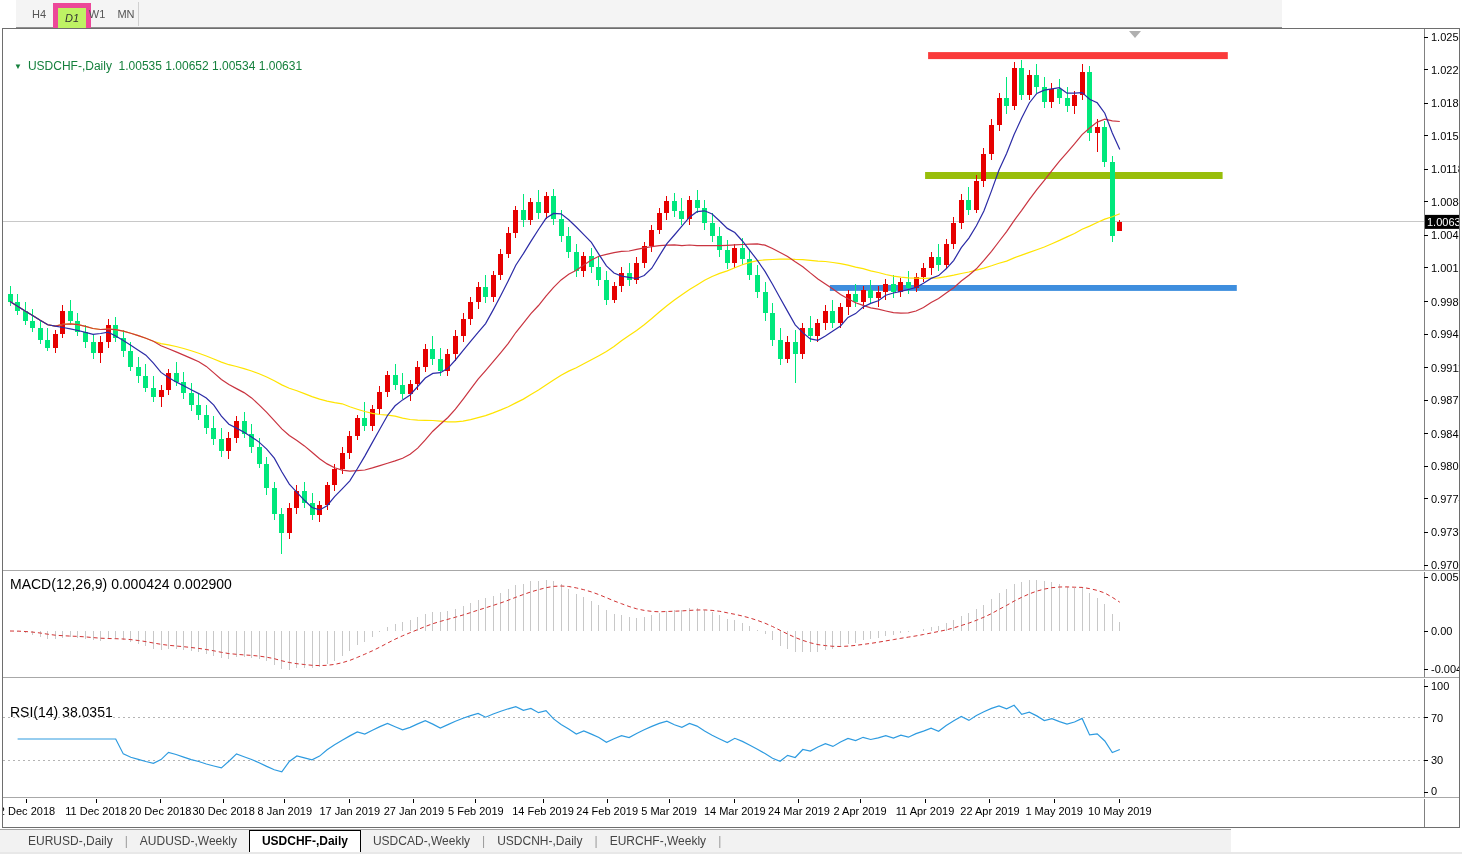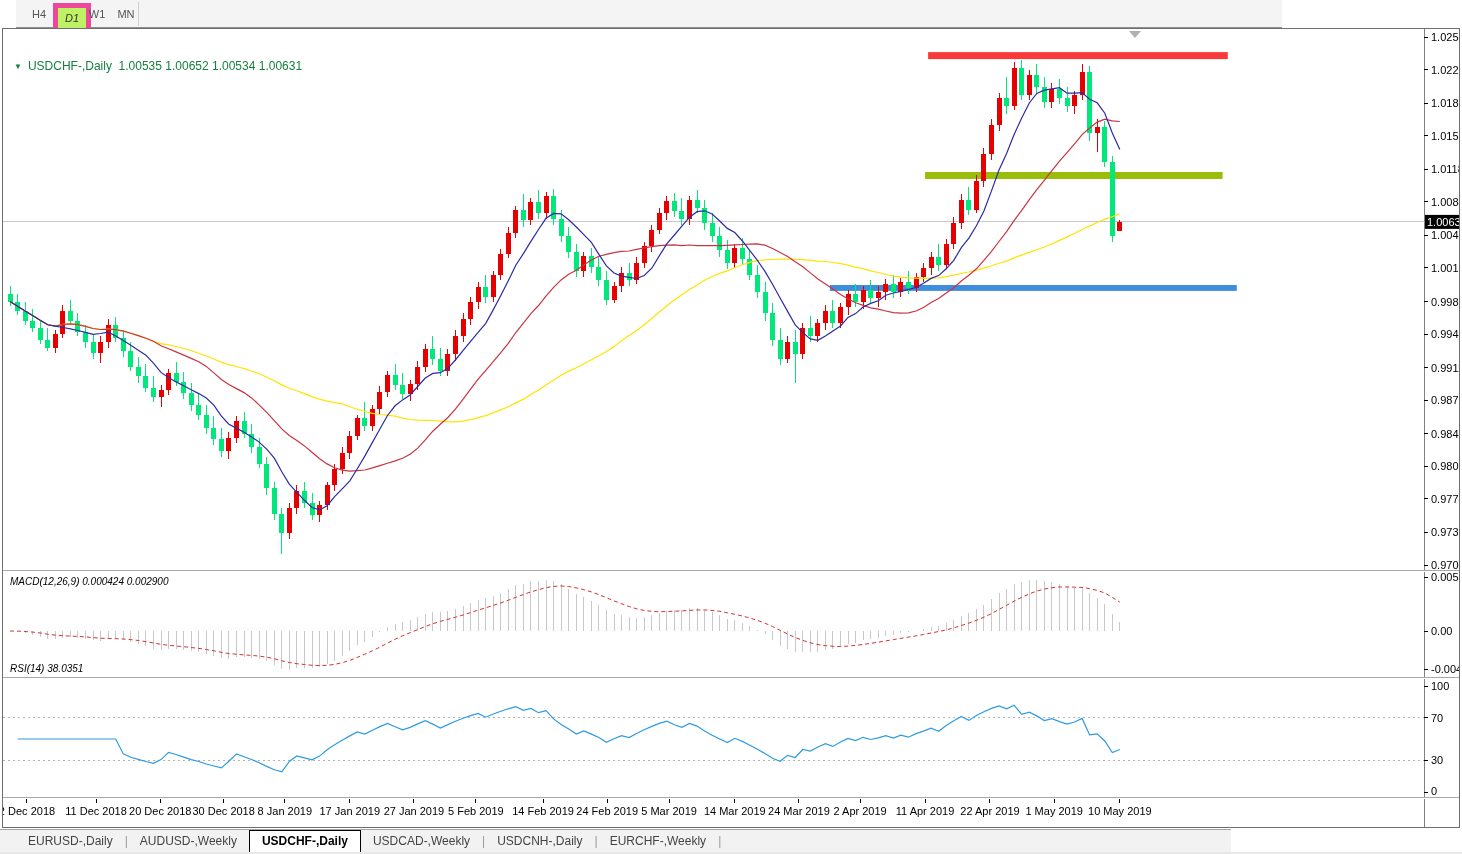--- a/index.html
+++ b/index.html
@@ -10,21 +10,21 @@
     font-size:11px;color:#555;background:transparent;border:1px solid transparent;cursor:default;}
   .tf-btn.active{background:#bef264;border:5px solid #ec4899;color:#333;font-style:italic;}
   .tb-sep{position:absolute;top:2px;left:122px;width:1px;height:24px;background:#D0D0D0;}
   .chart-window{position:absolute;left:2px;top:28px;width:1458px;height:800px;
     background:#FFFFFF;border:1px solid #6E6E6E;box-sizing:border-box;}
   .pane{position:absolute;left:3px;background:#FFFFFF;}
   .pane-sep{position:absolute;left:3px;width:1456px;height:2px;
     background:linear-gradient(#A8A8A8 50%,#FFFFFF 50%);}
   .chart-title{position:absolute;left:14px;top:35px;font-size:12px;color:#15803d;white-space:pre;margin-top:24px;}
   .chart-title .tri{font-size:8px;position:relative;top:-1px;margin-right:6px;}
-  .ind-label{position:absolute;left:10px;font-size:10px;color:#000;white-space:pre;font-style:italic;}
+  .ind-label{position:absolute;left:10px;font-size:14px;color:#000;white-space:pre;}
   .tabbar{position:absolute;left:0;top:829px;width:1231px;height:23px;background:#F2F2F2;
     border-top:1px solid #A5A5A5;box-sizing:border-box;}
   .tabs{position:absolute;left:16px;top:0;height:22px;display:flex;align-items:center;}
   .tab{font-size:12px;color:#444;padding:2px 12px;height:17px;line-height:17px;cursor:default;}
   .tab.active{background:#FFFFFF;border:1px solid #000;color:#000;font-weight:bold;}
   .tab-sep{color:#999;font-size:12px;}
   .bottom-strip{position:absolute;left:0;top:852px;width:1462px;height:2px;background:#E8E8E8;}
   svg{display:block;}
   svg text{font-family:"Liberation Sans",sans-serif;}
 </style>
@@ -597,21 +597,21 @@
     <line x1="1051.165" y1="0" x2="1051.165" y2="4" stroke="#000" stroke-width="1" shape-rendering="crispEdges"></line>
     <text x="1051.165" y="16" font-size="11" fill="#000000" text-anchor="middle">1 May 2019</text>
     <line x1="1116.85" y1="0" x2="1116.85" y2="4" stroke="#000" stroke-width="1" shape-rendering="crispEdges"></line>
     <text x="1116.85" y="16" font-size="11" fill="#000000" text-anchor="middle">10 May 2019</text>
     <line x1="1421" y1="0" x2="1421" y2="28" stroke="#808080" stroke-width="1" shape-rendering="crispEdges"></line>
   </svg>
 
 <div class="chart-title"><span class="tri">▼</span><span>USDCHF-,Daily</span><span>&nbsp;&nbsp;</span><span>1.00535 1.00652 1.00534 1.00631</span></div>
 
 <div class="ind-label" style="top:576px">MACD(12,26,9) 0.000424 0.002900</div>
-<div class="ind-label" style="top:663px">RSI(14) 38.0351</div>
+<div class="ind-label" style="top:704px">RSI(14) 38.0351</div>
 
 <div class="tabbar">
   <div class="tabs" id="tabs">
       <div class="tab">EURUSD-,Daily</div>
       <span class="tab-sep">|</span>
       <div class="tab">AUDUSD-,Weekly</div>
       <div class="tab active">USDCHF-,Daily</div>
       <div class="tab">USDCAD-,Weekly</div>
       <span class="tab-sep">|</span>
       <div class="tab">USDCNH-,Daily</div>

